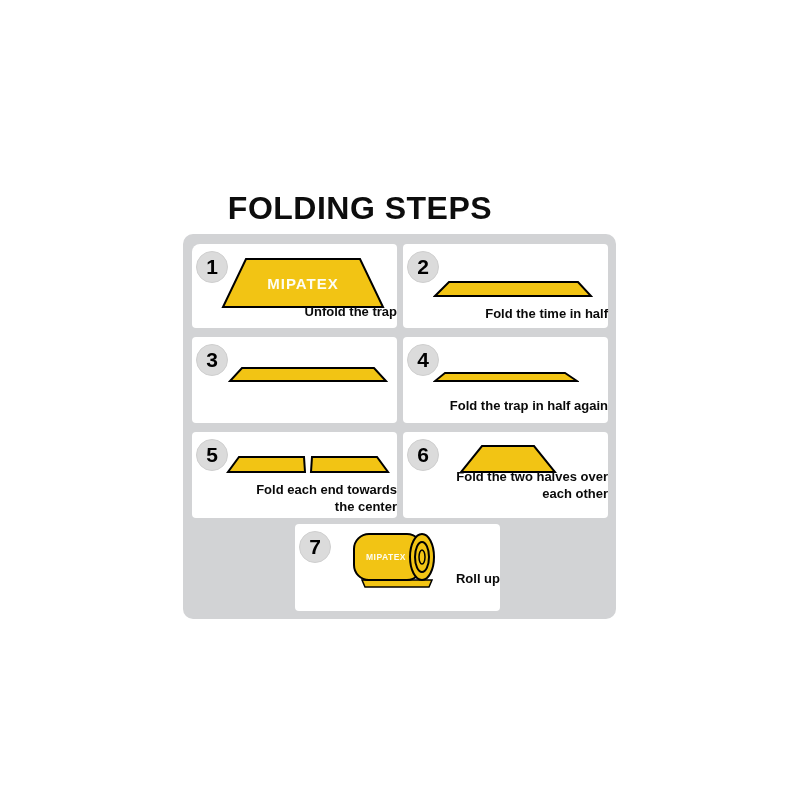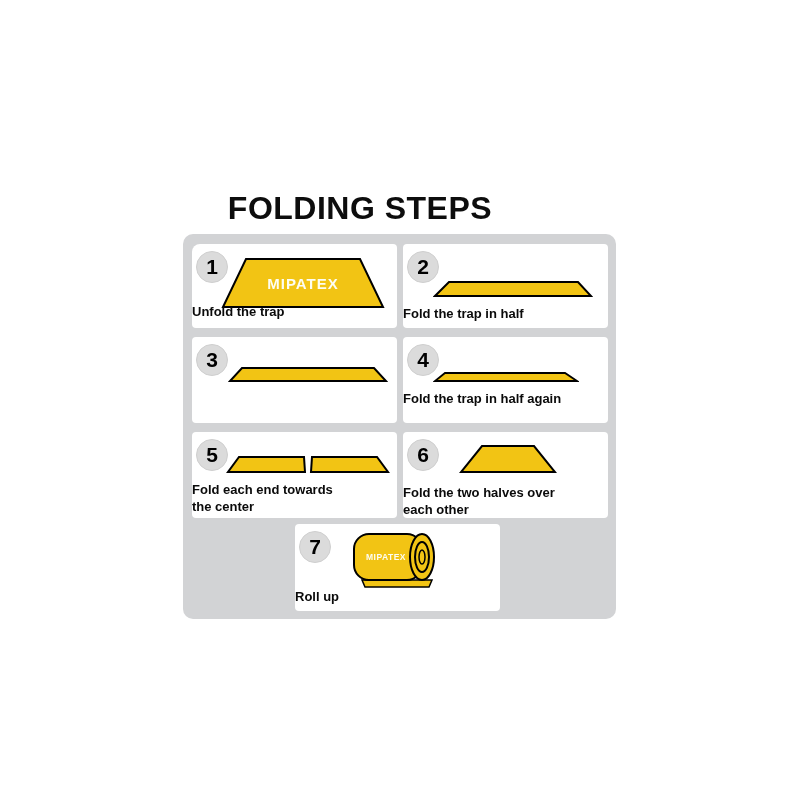--- a/index.html
+++ b/index.html
@@ -36,25 +36,25 @@
   .shape{position:absolute;display:block;}
   .s1{left:26px;top:13px;}
   .s2{left:30px;top:36px;}
   .s3{left:36px;top:29px;}
   .s4{left:30px;top:34px;}
   .s5{left:34px;top:23px;}
   .s6{left:56px;top:12px;}
   .s7{left:57px;top:8px;}
   .caption{
     position:absolute;left:0;right:0;
-    text-align:left;font-size:13px;font-weight:bold;color:#0a0a0a;
+    text-align:right;font-size:13px;font-weight:bold;color:#0a0a0a;
     line-height:17px;white-space:pre-line;
   }
   .cap1{bottom:8px;} .cap2{bottom:6px;} .cap3{bottom:3px;}
-  .cap4{bottom:16px;} .cap5{bottom:3px;} .cap6{bottom:0;} .cap7{bottom:6px;}
+  .cap4{bottom:9px;} .cap5{bottom:3px;} .cap6{bottom:16px;} .cap7{bottom:24px;}
   .brand-svg-text{font-family:"Liberation Sans", sans-serif;font-weight:bold;}
 </style>
 </head>
 <body>
 
 <div>
 
   <h1 class="title">FOLDING STEPS</h1>
 
   <div class="panel">
@@ -66,21 +66,21 @@
         <text class="brand-svg-text" x="85" y="32" text-anchor="middle" font-size="15" letter-spacing="1" fill="#fdfdf2">MIPATEX</text>
       </svg>
       <div class="caption cap1">Unfold the trap</div>
     </div>
 
     <div class="card card2">
       <div class="badge">2</div>
       <svg class="shape s2" width="160" height="18" viewBox="0 0 160 18">
         <polygon points="2,16 158,16 145,2 16,2" stroke="#000" stroke-width="2" fill="#f2c414"></polygon>
       </svg>
-      <div class="caption cap2">Fold the trap in half</div>
+      <div class="caption cap2">Fold the time in half</div>
     </div>
 
     <div class="card card3">
       <div class="badge">3</div>
       <svg class="shape s3" width="160" height="17" viewBox="0 0 160 17">
         <polygon points="2,15 158,15 146,2 14,2" stroke="#000" stroke-width="2" fill="#f2c414"></polygon>
       </svg>
     </div>
 
     <div class="card card4">

